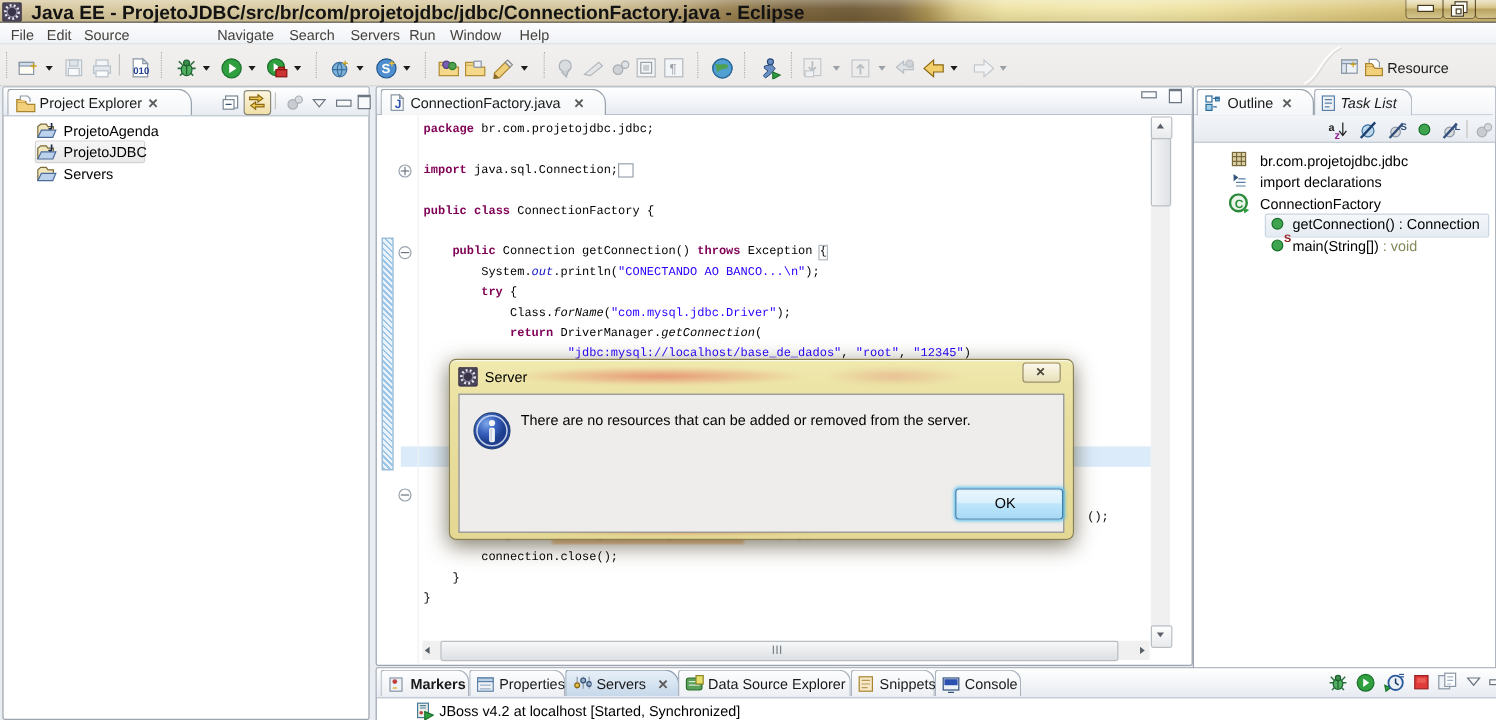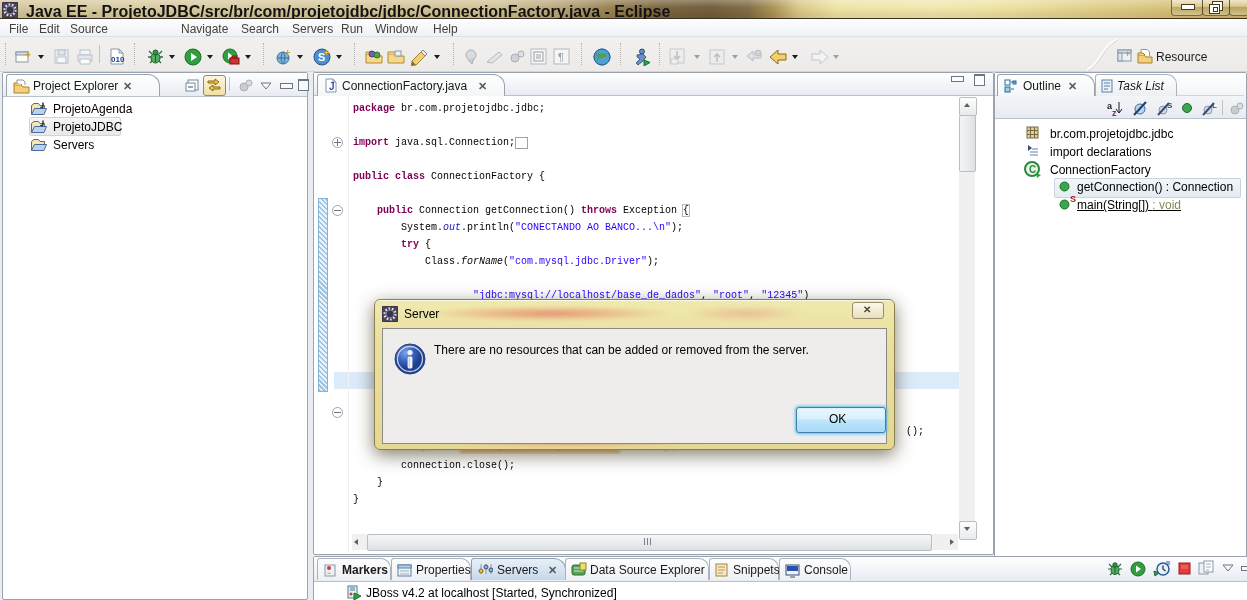--- a/index.html
+++ b/index.html
@@ -309,20 +309,21 @@
   <div class="fold" style="left:17px;top:109px;"></div>
   <div class="fold" style="left:17px;top:311px;"></div>
 
   <div class="cl" style="left:38px;top:4px;"><span class="kw">package</span> br.com.projetojdbc.jdbc;</div>
   <div class="cl" style="left:38px;top:38px;"><span class="kw">import</span> java.sql.Connection;<span style="border:1px solid #9aa3ae;font-size:9px;">&nbsp;&nbsp;</span></div>
   <div class="cl" style="left:38px;top:72px;"><span class="kw">public</span> <span class="kw">class</span> ConnectionFactory {</div>
   <div class="cl" style="left:38px;top:106px;">    <span class="kw">public</span> Connection getConnection() <span class="kw">throws</span> Exception <span style="outline:1px solid #b0b8c0;">{</span></div>
   <div class="cl" style="left:38px;top:123px;">        System.<span class="fld">out</span>.println(<span class="st">"CONECTANDO AO BANCO...\n"</span>);</div>
   <div class="cl" style="left:38px;top:140px;">        <span class="kw">try</span> {</div>
   <div class="cl" style="left:38px;top:157px;">            Class.<span style="font-style:italic;">forName</span>(<span class="st">"com.mysql.jdbc.Driver"</span>);</div>
+  <div class="cl" style="left:38px;top:174px;">            <span class="kw">return</span> DriverManager.<span style="font-style:italic;">getConnection</span>(</div>
   <div class="cl" style="left:38px;top:191px;">                    <span class="st">"jdbc:mysql://localhost/base_de_dados"</span>, <span class="st">"root"</span>, <span class="st">"12345"</span>)</div>
   <div class="cl" style="left:591px;top:327px;">();</div>
   <div class="cl" style="left:38px;top:361px;">        connection.close();</div>
   <div class="cl" style="left:38px;top:378px;">    }</div>
   <div class="cl" style="left:38px;top:395px;">}</div>
  </div>
 
  <div class="abs" style="left:645px;top:24px;width:16px;height:441px;background:#f0f0f0;">
    <div class="abs" style="left:0;top:0;width:16px;height:17px;background:linear-gradient(180deg,#fdfdfd,#e8eaec);border:1px solid #b9bec3;border-radius:2px;"></div>
    <div class="abs" style="left:4.5px;top:6px;width:0;height:0;border-left:3.5px solid transparent;border-right:3.5px solid transparent;border-bottom:4px solid #5a6068;"></div>
@@ -406,21 +407,21 @@
     </svg>
  <div class="trow" style="left:55px;top:90px;">ConnectionFactory</div>
  <svg class="abs" style="left:64px;top:108px;" width="12" height="12">
       <circle cx="5.5" cy="5.5" r="4.5" fill="#3fa44f" stroke="#1a6f2a"></circle>
     </svg>
  <div class="trow" style="left:82px;top:107px;">getConnection() : Connection</div>
  <svg class="abs" style="left:64px;top:126px;" width="12" height="12">
       <circle cx="5.5" cy="5.5" r="4.5" fill="#3fa44f" stroke="#1a6f2a"></circle>
     </svg>
  <div class="abs" style="left:75px;top:121px;font-size:9px;font-weight:bold;color:#952020;">S</div>
- <div class="trow" style="left:82px;top:125px;text-decoration:underline;">main(String[]) <span style="color:#85885a;">: void</span></div>
+ <div class="trow" style="left:82px;top:125px;">main(String[]) <span style="color:#85885a;">: void</span></div>
 </div>
 
 <div class="abs panel" style="left:313px;top:556px;width:934px;height:44px;">
  <div class="phead" style="height:24px;"></div>
 
  <div class="tab" style="left:3px;width:72px;font-weight:bold;">
    <svg class="abs" style="left:5px;top:4px;" width="15" height="15">
         <rect x="2" y="2" width="10" height="11" fill="#eef2f6" stroke="#8a97a5"></rect>
         <circle cx="6" cy="5" r="2" fill="#c04040"></circle>
         <path d="M4 11c0-2 4-2 4 0z" fill="#e8b84f"></path>

